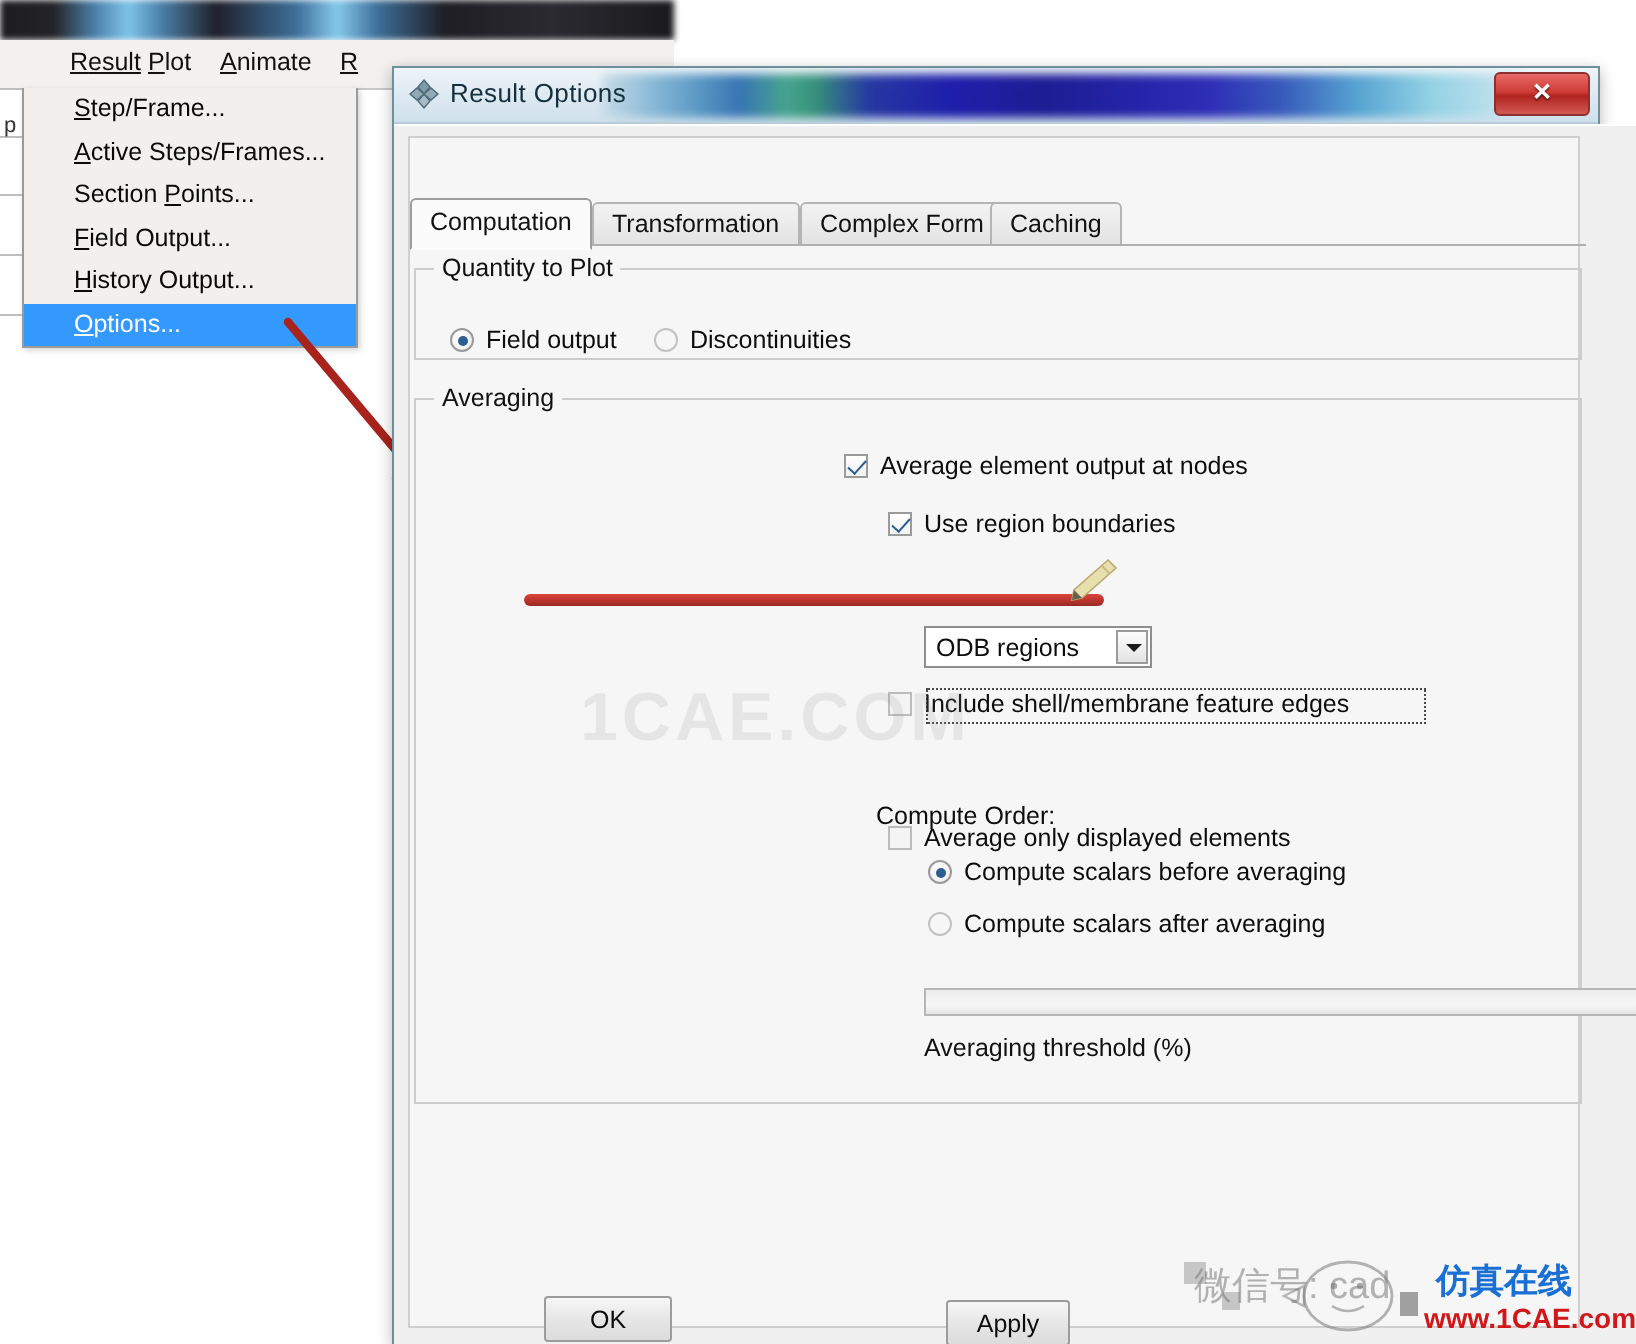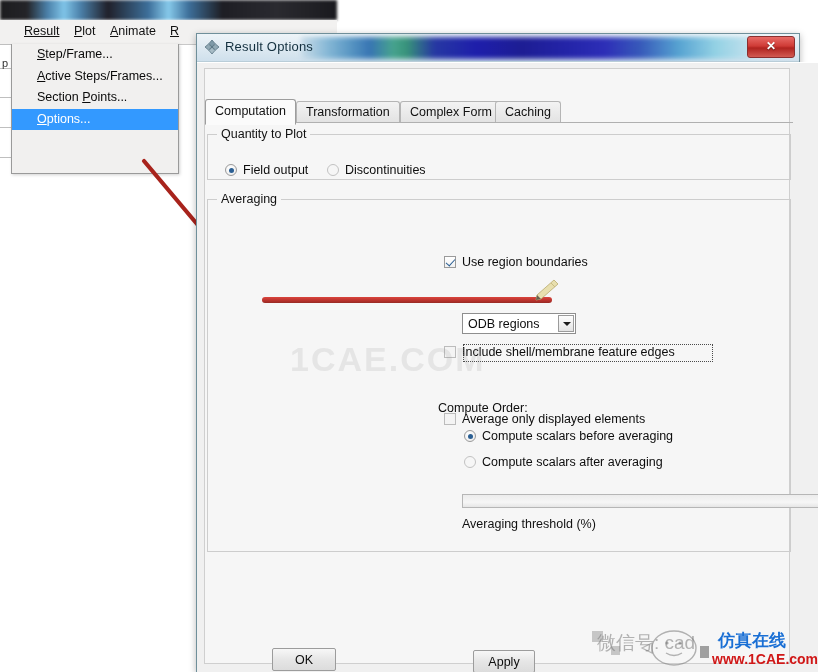--- a/index.html
+++ b/index.html
@@ -444,38 +444,40 @@
   }
 </style>
 </head>
 <body>
 
 <div id="app-background"></div>
 
 <div id="app-top-strip"></div>
 
 <div id="app-menubar">
-  <div class="mi" style="left:24px;text-decoration:underline;"><u>R</u>esult</div>
+  <div class="mi" style="left:35px;text-decoration:underline;"><u>R</u>esult</div>
   <div class="mi" style="left:74px;"><u>P</u>lot</div>
   <div class="mi" style="left:110px;text-align:right;"><u>A</u>nimate</div>
   <div class="mi" style="left:170px;"><u>R</u></div>
 </div>
 
 <div class="left-sliver" style="top:44px;"></div>
 <div class="left-sliver" style="top:68px;"></div>
 <div class="left-sliver" style="top:97px;"></div>
 <div class="left-sliver" style="top:127px;"></div>
 <div class="left-sliver" style="top:157px;"></div>
 <div id="left-panel-edge"></div>
 <div id="left-panel-letter">p</div>
 
 <div id="result-menu">
   <div class="menu-item"><u>S</u>tep/Frame...</div>
   <div class="menu-item"><u>A</u>ctive Steps/Frames...</div>
   <div class="menu-item">Section <u>P</u>oints...</div>
+  <div class="menu-item"><u>F</u>ield Output...</div>
+  <div class="menu-item"><u>H</u>istory Output...</div>
   <div class="menu-item selected"><u>O</u>ptions...</div>
 </div>
 
 <svg id="annotation-arrow" viewBox="0 0 120 110">
   <line x1="4" y1="6" x2="78" y2="94" stroke="#a8231c" stroke-width="4.2" stroke-linecap="round"></line>
   <polygon points="82,99 58,85 72,78 60,70 85,80" fill="#a8231c"></polygon>
   <line x1="58" y1="84" x2="82" y2="98" stroke="#a8231c" stroke-width="4" stroke-linecap="round"></line>
   <line x1="64" y1="70" x2="84" y2="96" stroke="#a8231c" stroke-width="4" stroke-linecap="round"></line>
 </svg>
 
@@ -511,20 +513,23 @@
       <span class="radio on"></span><span>Field output</span>
     </div>
     <div class="ctl-row" style="left:130px; top:100px;">
       <span class="radio off"></span><span>Discontinuities</span>
     </div>
 
     <div class="groupbox" id="group-averaging">
       <div class="group-title">Averaging</div>
     </div>
 
+    <div class="ctl-row" style="left:225px; top:163px;">
+      <span class="checkbox on"></span><span>Average element output at nodes</span>
+    </div>
 
     <div class="ctl-row" style="left:247px; top:192px;">
       <span class="checkbox on"></span><span>Use region boundaries</span>
     </div>
 
     <div id="combo-odb-regions">
       <div class="combo-text">ODB regions</div>
       <div class="combo-arrow-btn"></div>
     </div>
 

